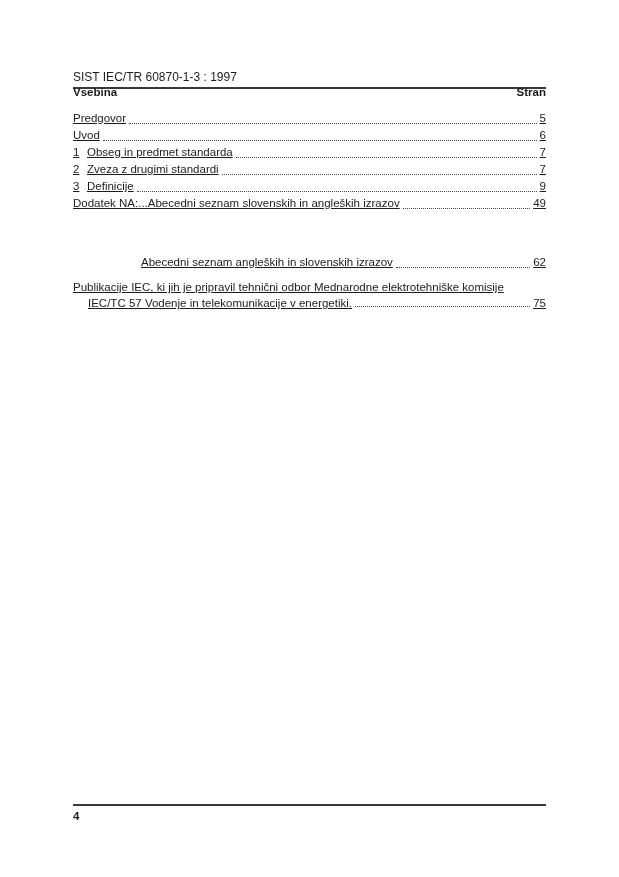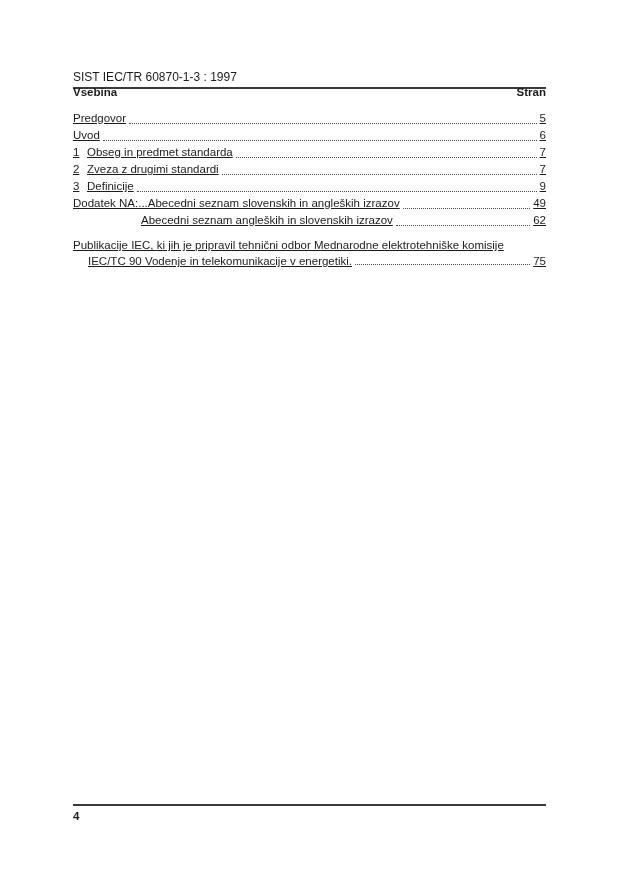--- a/index.html
+++ b/index.html
@@ -61,21 +61,21 @@
     flex: 1 1 auto;
     min-width: 12px;
     align-self: flex-end;
     margin: 0 3px 3px 3px;
     border-bottom: 1.4px dotted #4a4a4a;
   }
   .toc-row .pagenum {
     flex: 0 0 auto;
     text-align: right;
   }
-  .toc-row.indent-1 { padding-left: 68px; }
+  .toc-row.indent-1 { padding-left: 68px; margin-top: 42px; }
   .toc-row.indent-2 { padding-left: 15px; }
   .toc-row.group-gap { margin-top: 8px; }
   .toc-row.continuation { line-height: 14px; }
   .doc-footer {
     position: absolute;
     left: 73px;
     right: 73px;
     top: 804px;
     border-top: 2px solid #3a3a3a;
   }
@@ -135,21 +135,21 @@
       </div>
       <div class="toc-row indent-1">
         <span class="label">Abecedni seznam angleških in slovenskih izrazov</span>
         <span class="leader"></span>
         <span class="pagenum">62</span>
       </div>
       <div class="toc-row group-gap">
         <span class="label">Publikacije IEC, ki jih je pripravil tehnični odbor Mednarodne elektrotehniške komisije</span>
       </div>
       <div class="toc-row indent-2 continuation">
-        <span class="label">IEC/TC 90 Vodenje in telekomunikacije v energetiki.</span>
+        <span class="label">IEC/TC 57 Vodenje in telekomunikacije v energetiki.</span>
         <span class="leader"></span>
         <span class="pagenum">75</span>
       </div>
     </div>
 
   <div class="doc-footer">
     <div class="pageno">4</div>
   </div>
 
 </div>

